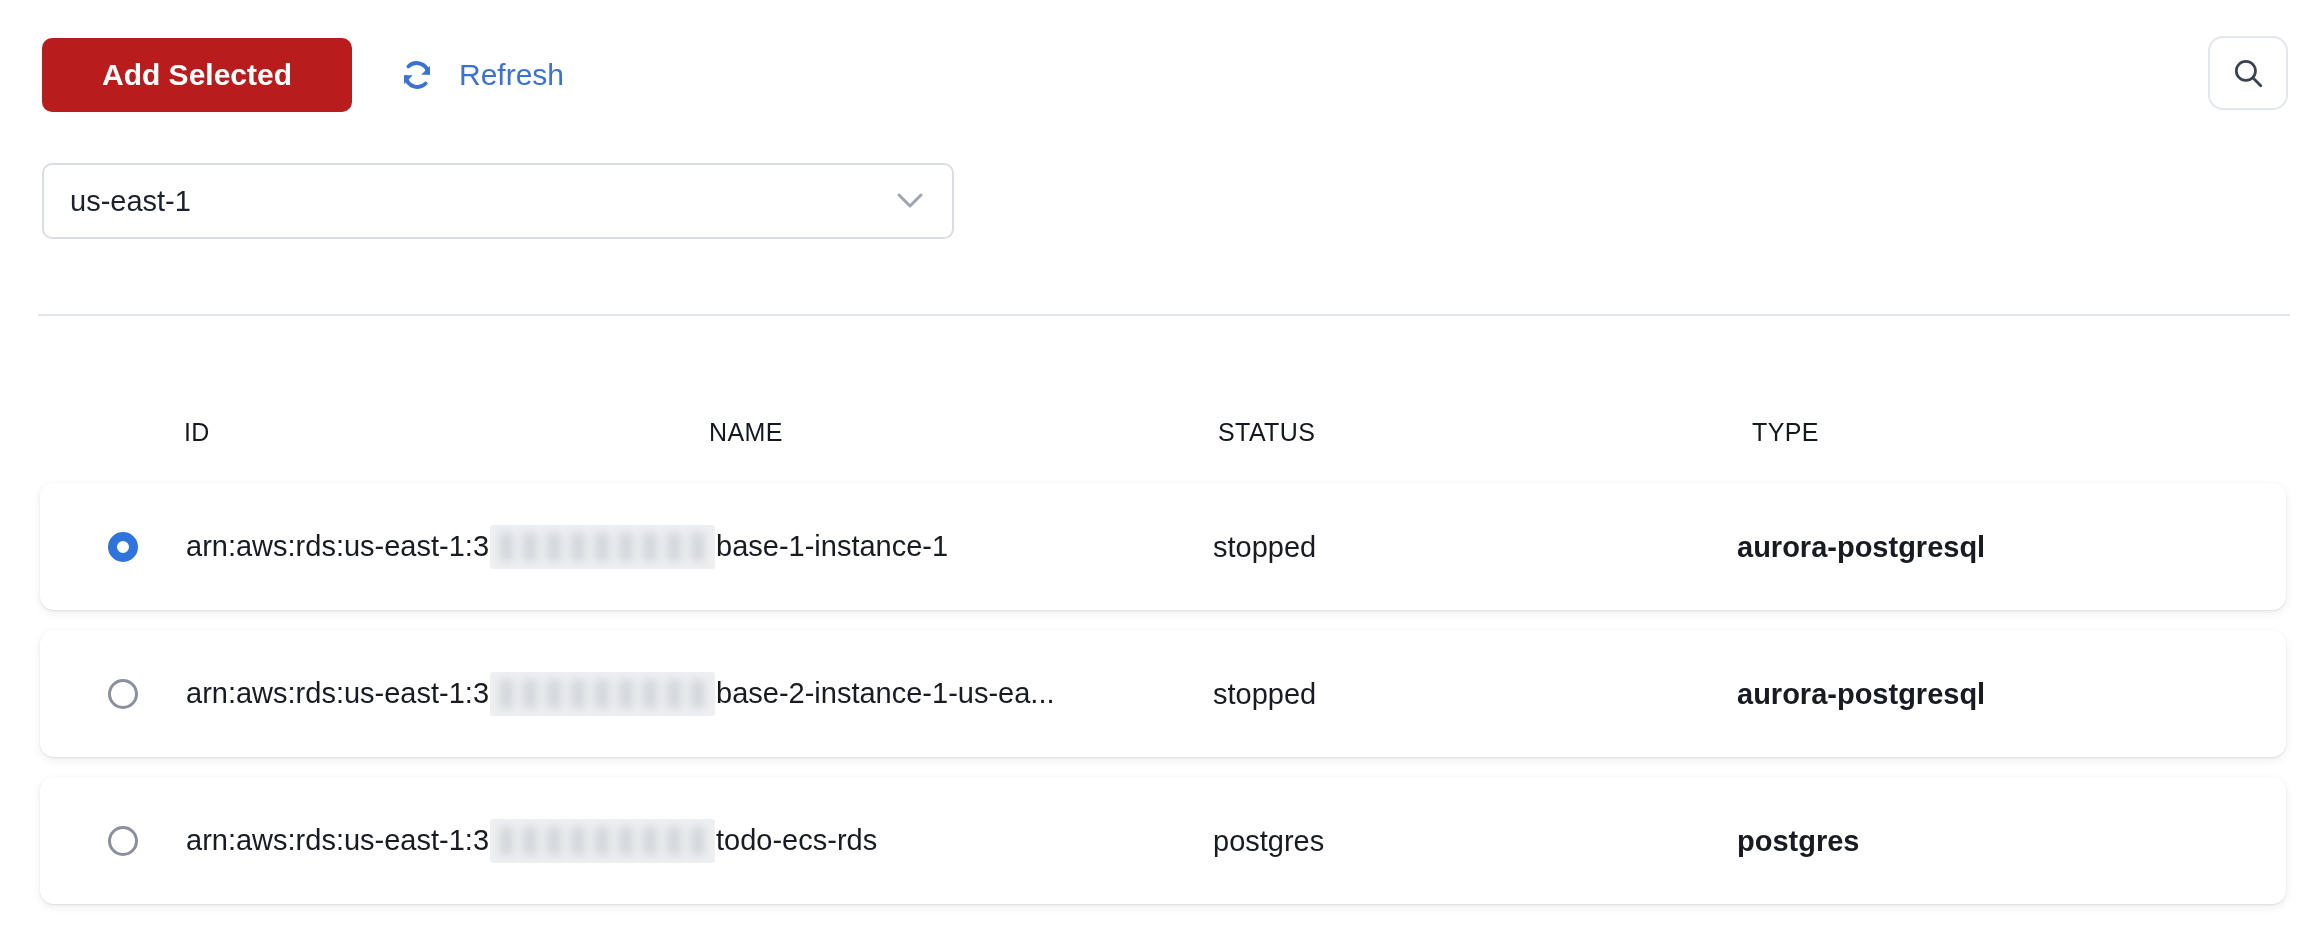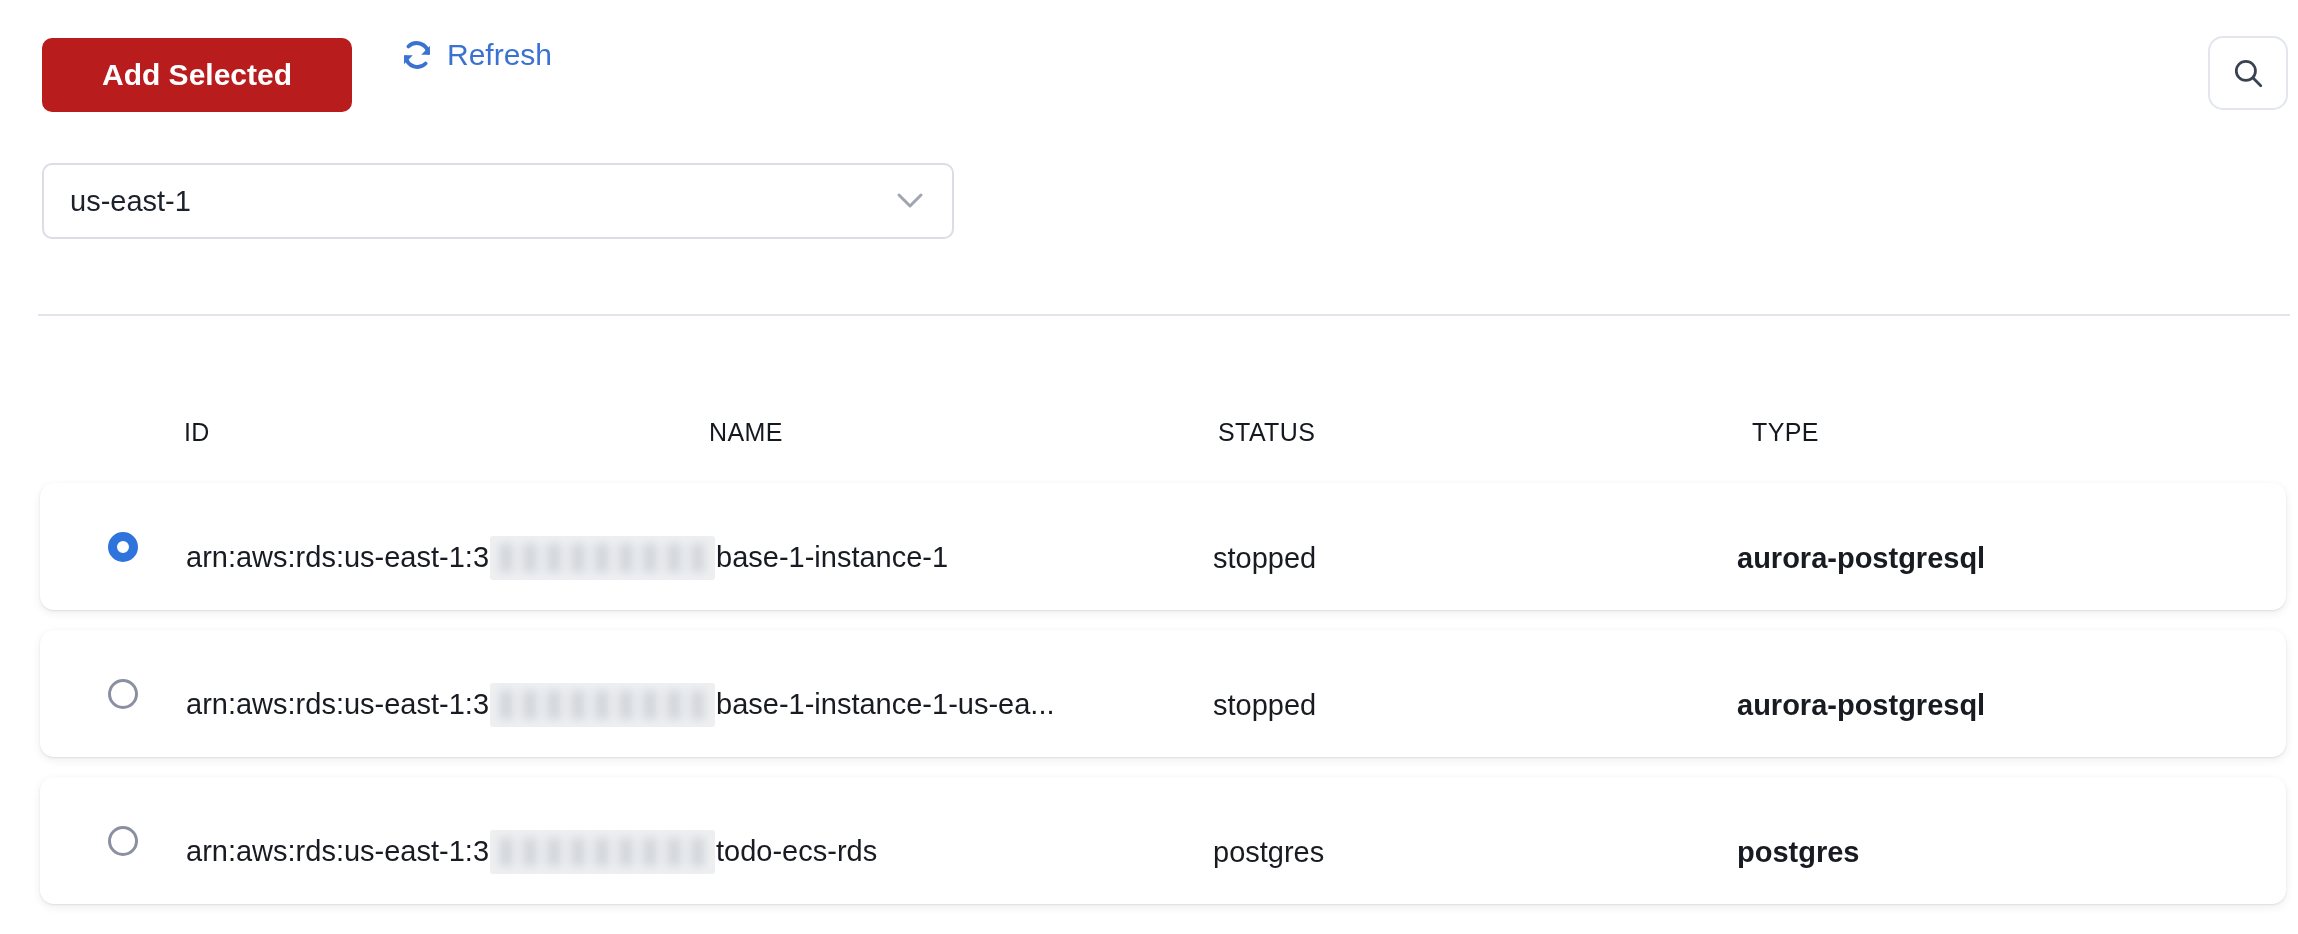--- a/index.html
+++ b/index.html
@@ -17,21 +17,21 @@
     left: 42px; top: 38px; width: 310px; height: 74px;
     background: #b91c1c;
     border: none; border-radius: 10px;
     color: #ffffff; font-weight: bold; font-size: 30px;
     font-family: "Liberation Sans", sans-serif;
     display: flex; align-items: center; justify-content: center;
     cursor: pointer;
   }
   .refresh-link {
     left: 400px; top: 38px; height: 74px;
-    display: flex; gap: 13px;
+    display: flex; align-items: center; gap: 25px;
     color: #3a72d2; font-size: 30px;
     cursor: pointer;
   }
   .refresh-link svg { width: 34px; height: 34px; }
   .btn-search {
     left: 2208px; top: 36px; width: 80px; height: 74px;
     background: #ffffff;
     border: 2px solid #e4e6ee; border-radius: 15px;
     display: flex; align-items: center; justify-content: center;
     cursor: pointer;
@@ -81,21 +81,21 @@
     position: absolute; left: 68px; top: 50%;
     transform: translateY(-50%);
     width: 30px; height: 30px; border-radius: 50%;
     border: 3px solid #8a90a1; background: #ffffff;
     cursor: pointer;
   }
   .row-card .radio.selected {
     border: 9px solid #2f74dd;
   }
   .cell { position: absolute; top: 50%; transform: translateY(-50%);
-    font-size: 29px; color: #181b22; white-space: nowrap; margin-top: 11px; }
+    font-size: 29px; color: #181b22; white-space: nowrap; }
   .cell-id { left: 146px; max-width: 1022px; overflow: hidden;
     display: flex; align-items: center; }
   .cell-status { left: 1173px; }
   .cell-type { left: 1697px; font-weight: bold; }
 
   .redact {
     display: inline-block; flex: none;
     width: 225px; height: 44px;
     background: #edeff1; border-radius: 3px;
     margin: 0 1px; position: relative; overflow: hidden;
@@ -158,21 +158,21 @@
   </div>
   <div class="cell cell-status">stopped</div>
   <div class="cell cell-type">aurora-postgresql</div>
 </div>
 
 <div class="abs row-card row-2">
   <span class="radio"></span>
   <div class="cell cell-id">
     <span>arn:aws:rds:us-east-1:3</span>
     <span class="redact"></span>
-    <span>base-1-instance-1-us-ea...</span>
+    <span>base-2-instance-1-us-ea...</span>
   </div>
   <div class="cell cell-status">stopped</div>
   <div class="cell cell-type">aurora-postgresql</div>
 </div>
 
 <div class="abs row-card row-3">
   <span class="radio"></span>
   <div class="cell cell-id">
     <span>arn:aws:rds:us-east-1:3</span>
     <span class="redact"></span>

